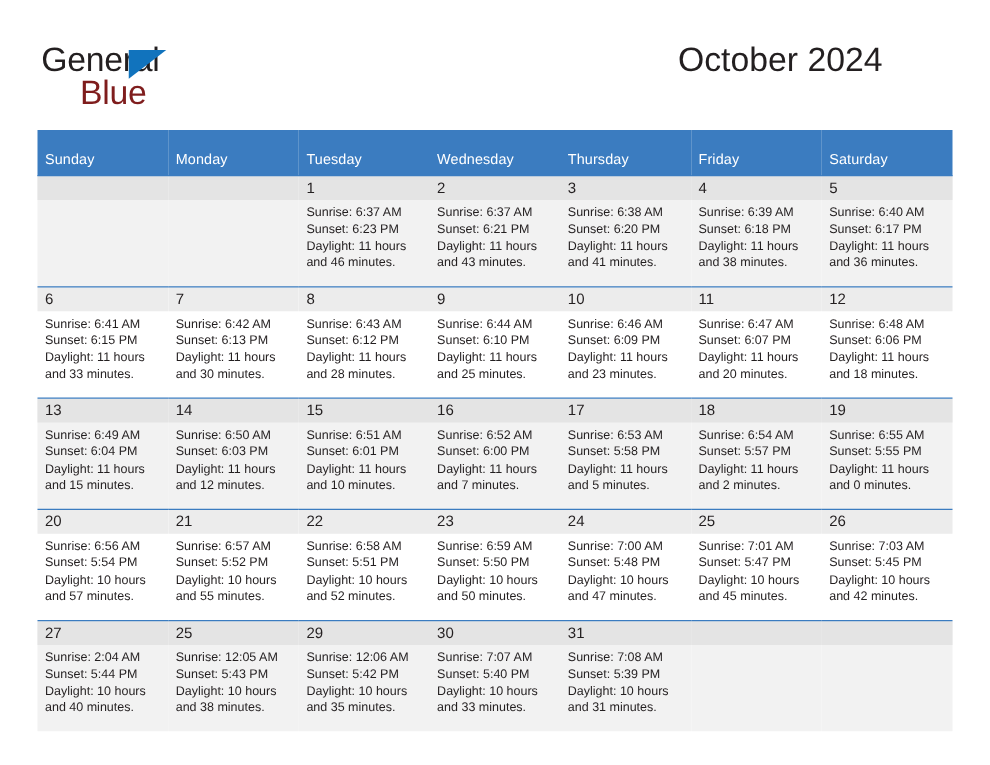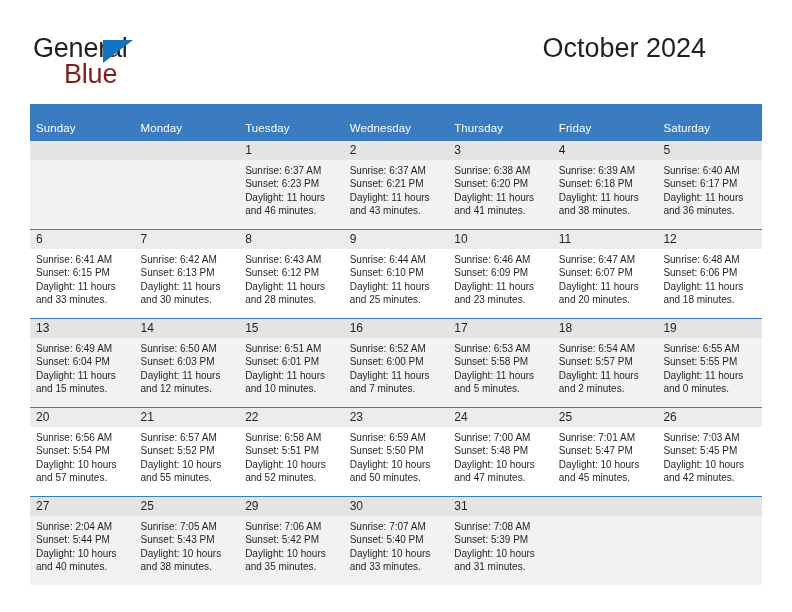--- a/index.html
+++ b/index.html
@@ -396,28 +396,28 @@
           <tr class="shaded">
             <td>
               <span class="daynum">27</span>
               <span class="info">Sunrise: 2:04 AM
 Sunset: 5:44 PM
 Daylight: 10 hours
 and 40 minutes.</span>
             </td>
             <td>
               <span class="daynum">25</span>
-              <span class="info">Sunrise: 7:05 AM
+              <span class="info">Sunrise: 12:05 AM
 Sunset: 5:43 PM
 Daylight: 10 hours
 and 38 minutes.</span>
             </td>
             <td>
               <span class="daynum">29</span>
-              <span class="info">Sunrise: 7:06 AM
+              <span class="info">Sunrise: 12:06 AM
 Sunset: 5:42 PM
 Daylight: 10 hours
 and 35 minutes.</span>
             </td>
             <td>
               <span class="daynum">30</span>
               <span class="info">Sunrise: 7:07 AM
 Sunset: 5:40 PM
 Daylight: 10 hours
 and 33 minutes.</span>

